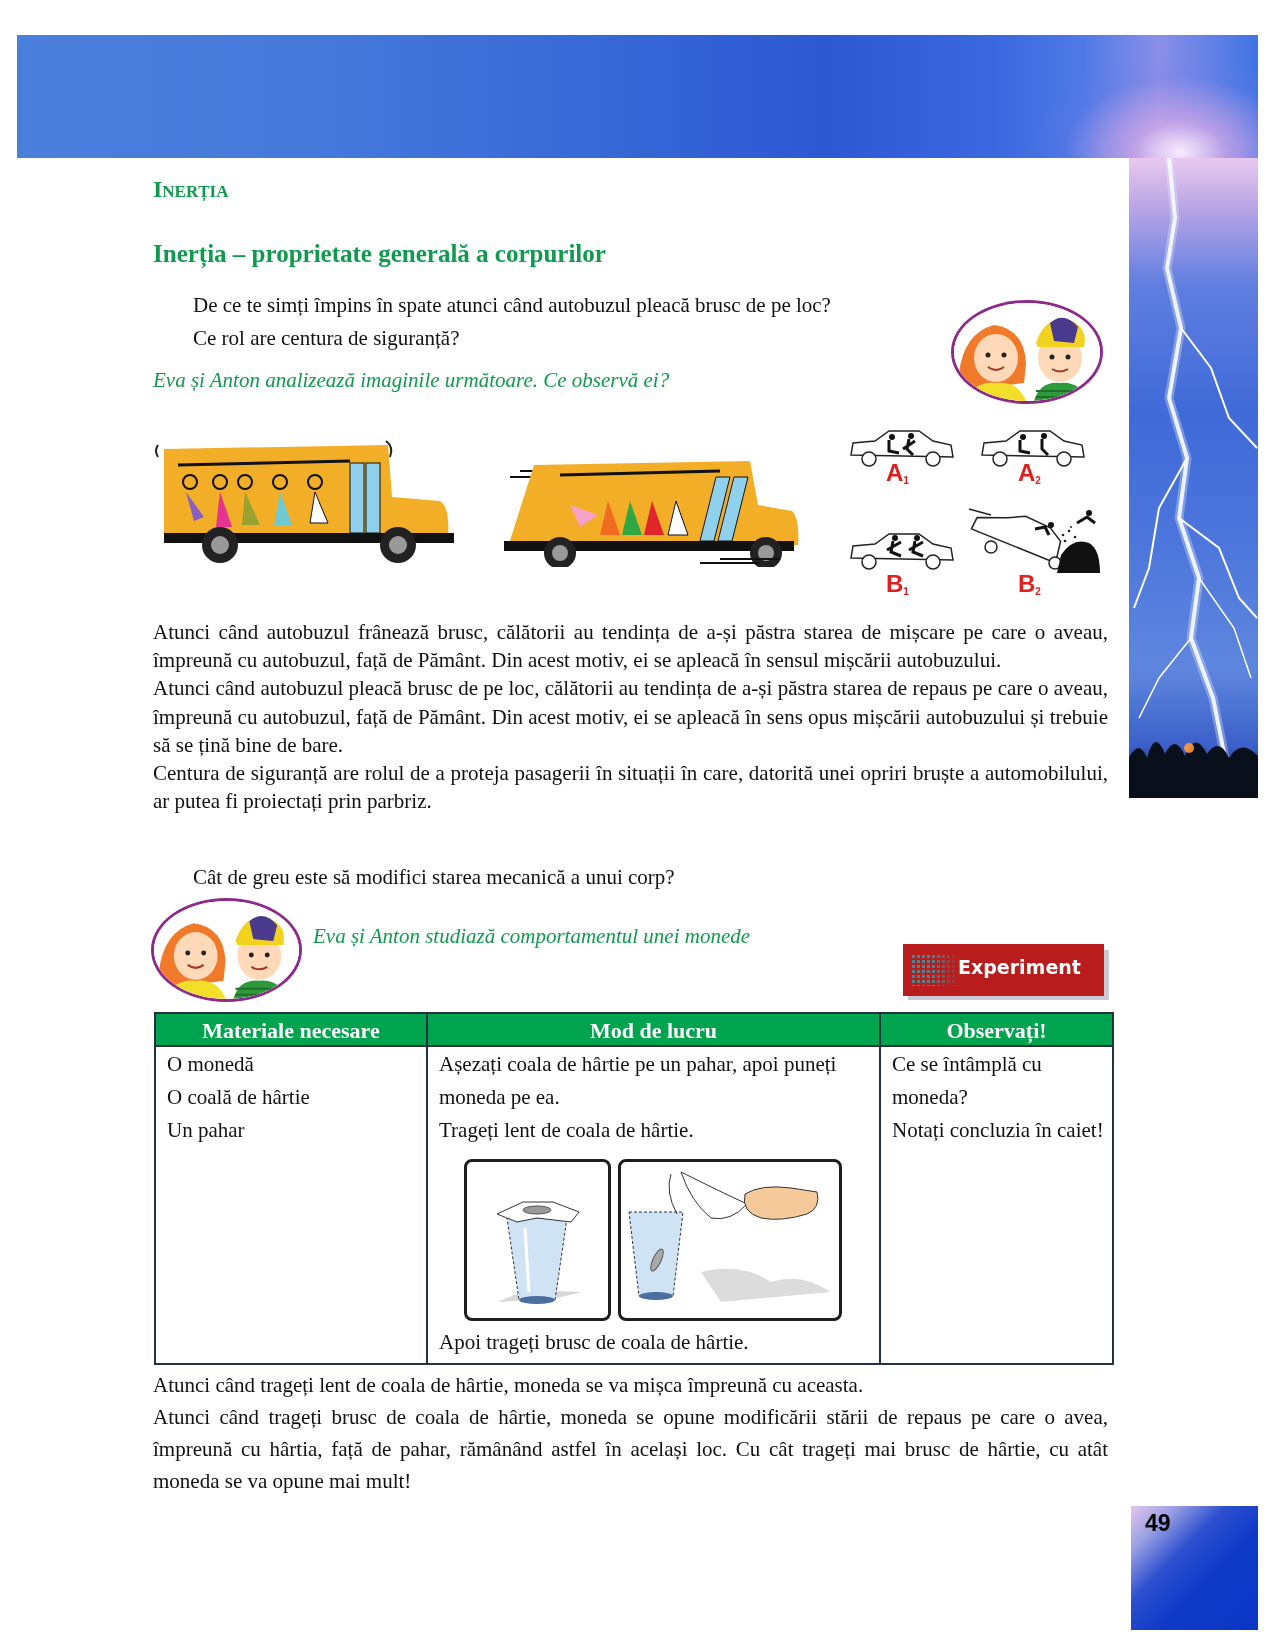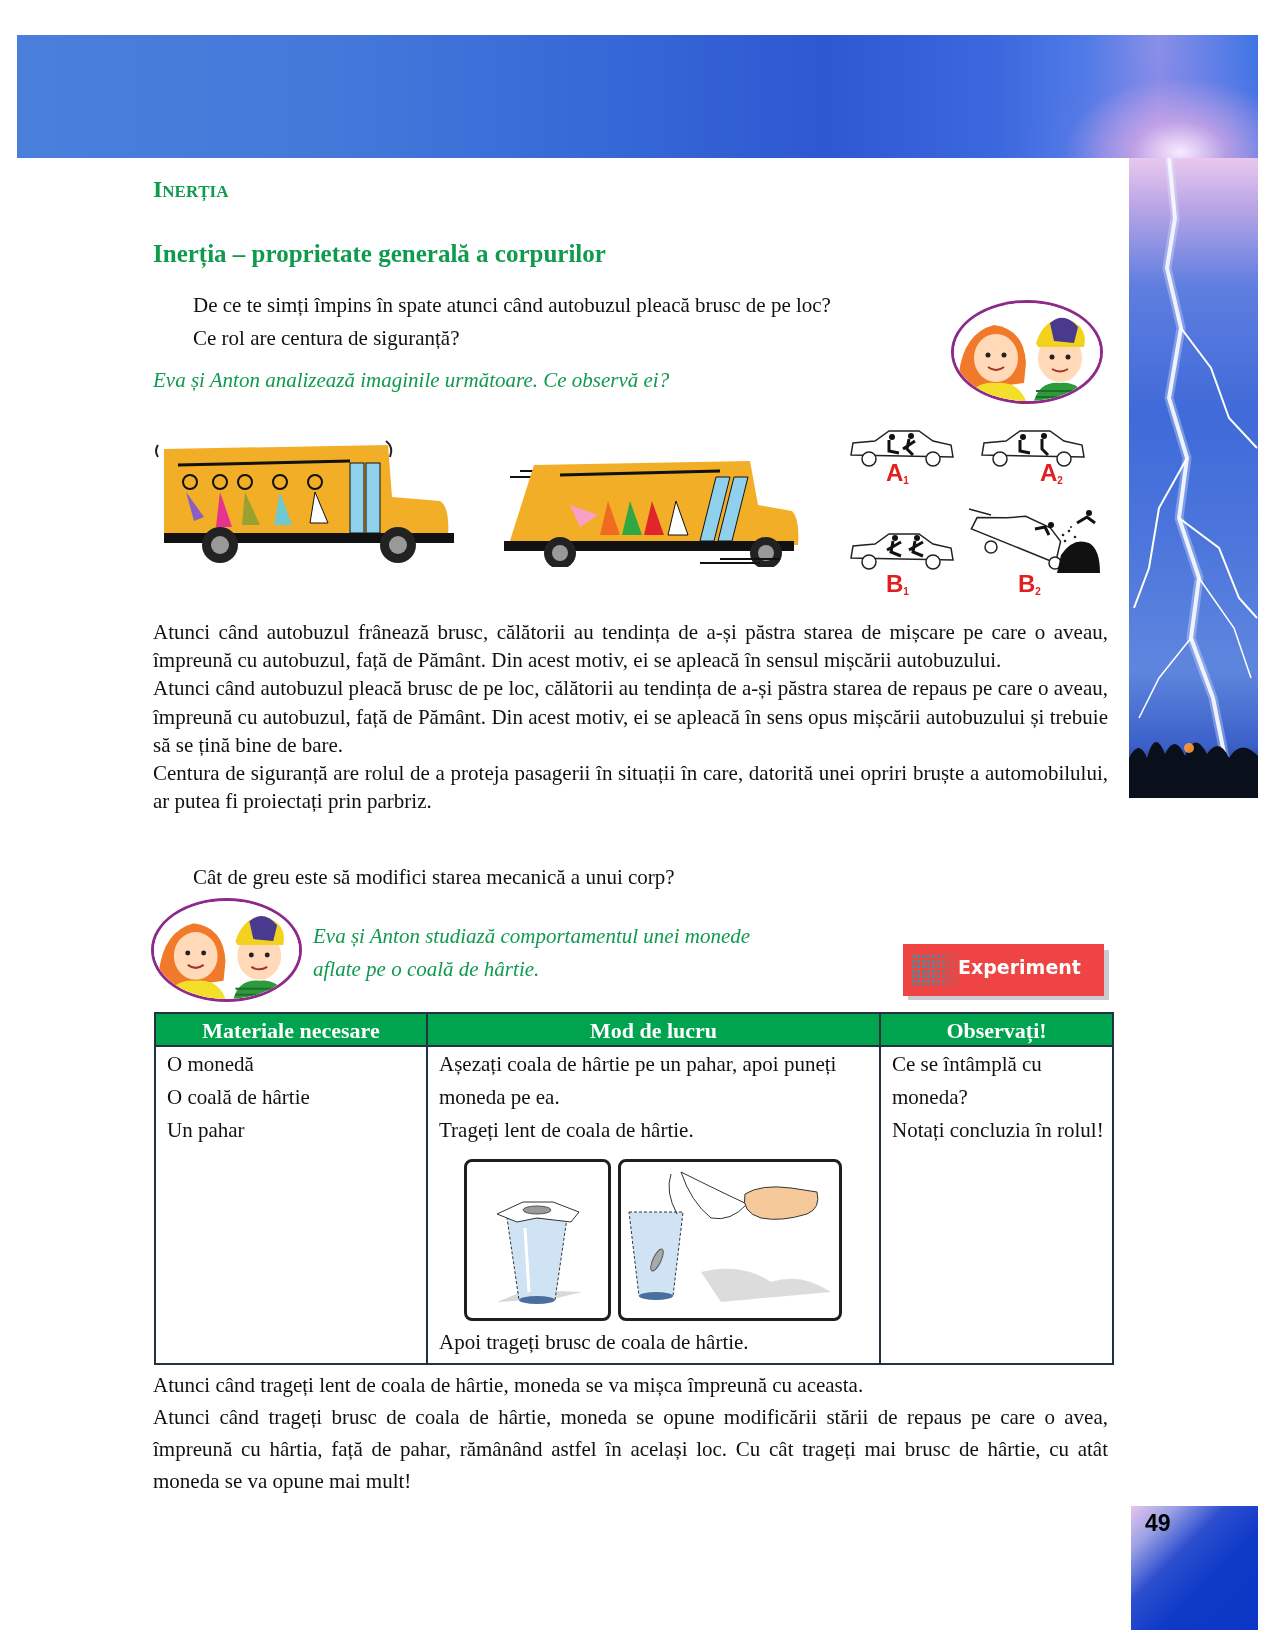--- a/index.html
+++ b/index.html
@@ -43,33 +43,33 @@
 
   
   .car { width: 110px; height: 45px; }
   #carA1 { left: 847px; top: 425px; }
   #carA2 { left: 978px; top: 425px; }
   #carB1 { left: 847px; top: 528px; }
   #carB2 { left: 965px; top: 505px; width: 135px; height: 68px; }
   .carlabel { font-family: "Liberation Sans", sans-serif; font-weight: bold; font-size: 24px; color: #e02020; }
   .carlabel sub { font-size: 10px; vertical-align: -3px; }
   #lblA1 { left: 886px; top: 459px; }
-  #lblA2 { left: 1040px; top: 459px; }
+  #lblA2 { left: 1018px; top: 459px; }
   #lblB1 { left: 886px; top: 570px; }
   #lblB2 { left: 1018px; top: 570px; }
 
   #explain { left: 153px; top: 618px; width: 955px; text-align: justify; font-size: 21px; line-height: 28.2px; }
   #explain p { margin: 0; text-align: justify; text-align-last: left; }
 
   #q3 { left: 153px; top: 863px; }
   #intro2 { left: 313px; top: 920px; font-style: italic; font-size: 21px; line-height: 33px; }
 
   
   #exp-shadow { left: 908px; top: 950px; width: 201px; height: 50px; background: #c8ccd2; }
-  #exp-badge { left: 903px; top: 944px; width: 201px; height: 52px; background: #ef4444; }
+  #exp-badge { left: 903px; top: 944px; width: 201px; height: 52px; background: #b91c1c; }
   #exp-dots { left: 8px; top: 10px; width: 50px; height: 32px;
     background-image: radial-gradient(circle, #2f9aa5 1.6px, transparent 1.8px);
     background-size: 5px 5px; opacity: 0.9;
     -webkit-mask-image: linear-gradient(90deg, #000 40%, transparent 100%); mask-image: linear-gradient(90deg, #000 40%, transparent 100%); }
   #exp-label { left: 55px; top: 12px; font-family: "DejaVu Sans", sans-serif; font-weight: bold; font-size: 19px; color: #fff; }
 
   
   #exp-table { left: 154px; top: 1012px; width: 960px; height: 353px; border: 2px solid #23323f; box-sizing: border-box; }
   .th { position: absolute; top: 0; height: 33px; background: #00a44f; color: #fff; font-weight: bold; font-size: 22px;
         text-align: center; line-height: 33px; border-bottom: 2px solid #23323f; box-sizing: border-box; }
@@ -274,21 +274,20 @@
     <circle cx="98" cy="54" r="2.5" fill="#222"></circle>
       <circle cx="114" cy="54" r="2.5" fill="#222"></circle>
     <path d="M98 66 Q106 71 114 66" stroke="#a3342a" stroke-width="2" fill="none"></path>
     <path d="M80 98 Q86 78 106 80 Q126 78 134 98 Z" fill="#2e9a3c"></path>
     <path d="M82 88 L132 88 M82 94 L134 94" stroke="#1f6e2a" stroke-width="2"></path>
   </svg>
 </div>
 
 <div id="intro2" class="abs green">
   <div>Eva și Anton studiază comportamentul unei monede</div>
-  <div>aflate pe o coală de hârtie.</div>
 </div>
 
 <div id="exp-shadow" class="abs"></div>
 <div id="exp-badge" class="abs">
   <div id="exp-dots" class="abs"></div>
   <div id="exp-label" class="abs">Experiment</div>
 </div>
 
 <div id="exp-table" class="abs">
   <div id="th1" class="th">Materiale necesare</div>
@@ -324,21 +323,21 @@
       <ellipse cx="36" cy="98" rx="4" ry="12" fill="#aaaaaa" stroke="#555" transform="rotate(25 36 98)"></ellipse>
       <path d="M60 10 Q100 30 126 42 Q110 60 90 56 Q70 40 60 10 Z" fill="#fff" stroke="#333"></path>
       <path d="M50 12 Q44 30 56 52" stroke="#333" fill="none"></path>
       <path d="M124 32 Q140 22 170 26 L196 30 Q200 46 186 52 Q160 60 140 56 Q120 50 124 32 Z" fill="#f6c99a" stroke="#333"></path>
     </svg>
   </div>
   <div id="c2-after" class="cell-text">Apoi trageți brusc de coala de hârtie.</div>
 
   <div id="c3" class="cell-text">
     <div>Ce se întâmplă cu moneda?</div>
-    <div>Notați concluzia în rolul!</div>
+    <div>Notați concluzia în caiet!</div>
   </div>
 </div>
 
 <div id="conclusion" class="abs">
   <p>Atunci când trageți lent de coala de hârtie, moneda se va mișca împreună cu aceasta.</p>
   <p>Atunci când trageți brusc de coala de hârtie, moneda se opune modificării stării de repaus pe care o avea, împreună cu hârtia, față de pahar, rămânând astfel în același loc. Cu cât trageți mai brusc de hârtie, cu atât moneda se va opune mai mult!</p>
 </div>
 
 <div id="pagebox" class="abs">
   <div id="pagenum" class="abs">49</div>

